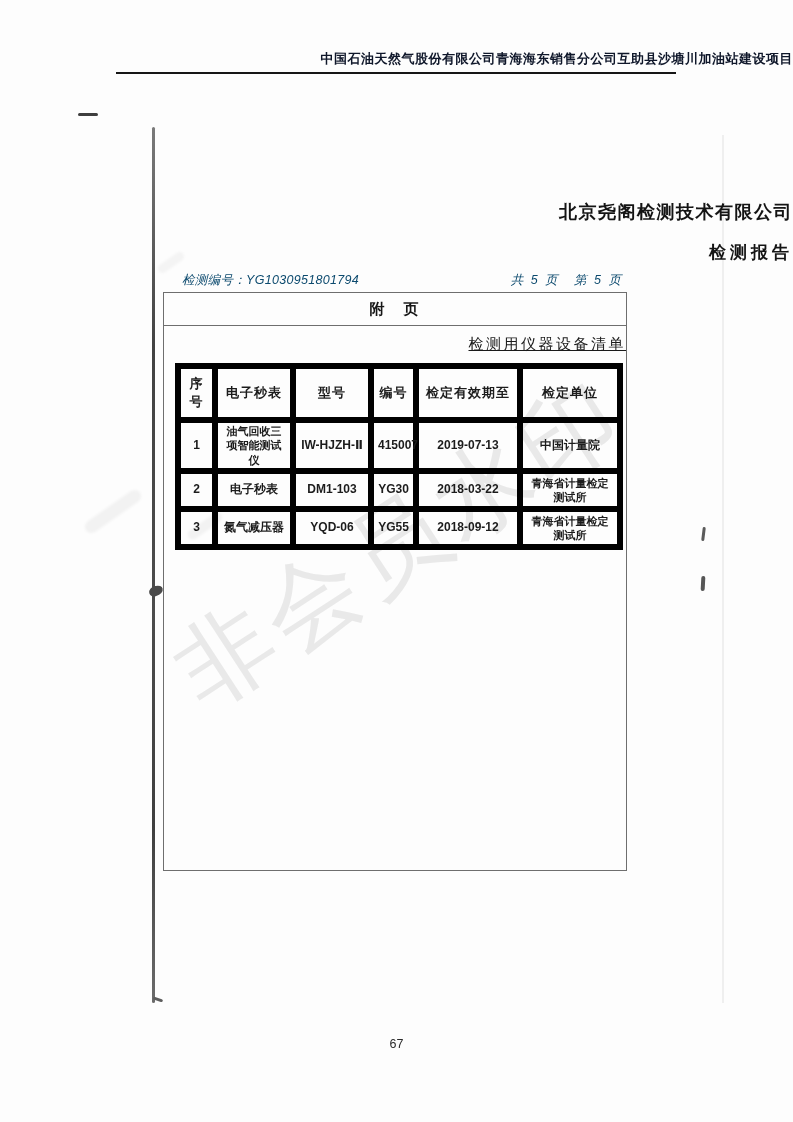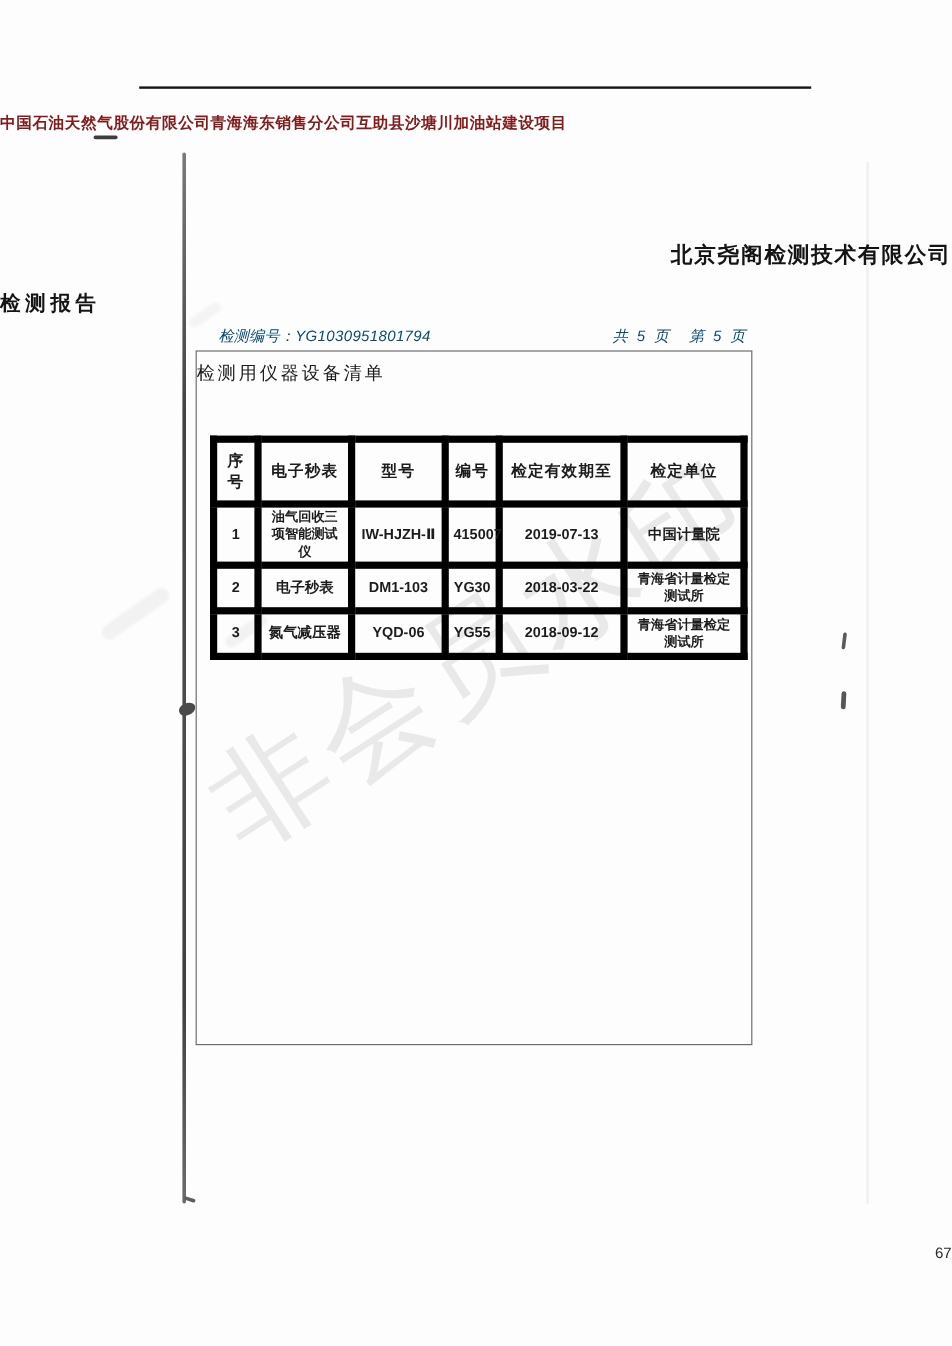--- a/index.html
+++ b/index.html
@@ -5,54 +5,54 @@
   html,body{margin:0;padding:0;}
   body{
     width:793px;height:1122px;position:relative;overflow:hidden;
     background:#fdfdfd;
     font-family:"Liberation Sans","DejaVu Sans",sans-serif;
     color:#1f1f1f;
   }
   .abs{position:absolute;}
   
   .project-header{
-    top:50px;left:0;width:100%;text-align:left;
-    font-size:13px;font-weight:700;letter-spacing:.5px;color:#7f1d1d;margin-top:44px;
+    top:50px;left:0;width:100%;text-align:right;
+    font-size:13px;font-weight:700;letter-spacing:.5px;color:#0f172a;
   }
   .header-rule{top:72px;left:116px;width:560px;height:2px;background:#161616;}
   
   .tl-mark{left:78px;top:113px;width:20px;height:3px;background:#3e3e3e;border-radius:2px;}
   .binding-line{
     left:152px;top:127px;width:3px;height:876px;border-radius:2px;
     background:linear-gradient(180deg,#7a7a7a,#424242 25%,#4c4c4c 55%,#3f3f3f 80%,#6b6b6b);
   }
   .binding-foot{left:153px;top:998px;width:10px;height:3px;background:#5d5d5d;border-radius:2px;transform:rotate(18deg);}
   .binding-knot{left:149px;top:586px;width:14px;height:10px;background:#4a4a4a;border-radius:55% 45% 60% 40%;transform:rotate(-14deg);}
   .right-faint-line{left:722px;top:135px;width:2px;height:868px;background:rgba(120,120,120,.10);}
   .right-mark-1{left:702px;top:527px;width:3px;height:14px;background:#5a5a5a;border-radius:2px;transform:rotate(7deg);}
   .right-mark-2{left:701px;top:576px;width:4px;height:15px;background:#565656;border-radius:2px;transform:rotate(3deg);}
   .smudge{background:rgba(0,0,0,.045);filter:blur(1px);border-radius:8px;}
   .smudge-1{left:80px;top:505px;width:66px;height:13px;transform:rotate(-35deg);}
   .smudge-2{left:185px;top:521px;width:40px;height:10px;transform:rotate(-35deg);}
   .smudge-3{left:156px;top:258px;width:30px;height:9px;transform:rotate(-35deg);background:rgba(0,0,0,.035);}
   
   .company-name{top:200px;left:0;width:100%;text-align:right;font-size:18px;font-weight:700;letter-spacing:1.5px;color:#141414;}
-  .report-title{top:241px;left:0;width:100%;text-align:left;font-size:17px;font-weight:700;letter-spacing:4px;color:#141414;}
+  .report-title{top:241px;left:0;width:100%;text-align:right;font-size:17px;font-weight:700;letter-spacing:4px;color:#141414;}
   
   .meta-row{top:272px;left:163px;width:463px;height:18px;font-size:12.5px;color:#0c4a6e;font-style:italic;}
   .report-no{position:absolute;left:19px;top:0;letter-spacing:.3px;}
   .pagination{position:absolute;right:3px;top:0;letter-spacing:2px;}
   
   .outer-box{left:163px;top:292px;width:462px;height:577px;border:1px solid #6e6e6e;}
   .appendix-header{
     height:32px;border-bottom:1px solid #6e6e6e;
     display:flex;align-items:center;justify-content:center;
     font-size:15px;font-weight:700;letter-spacing:2px;color:#161616;
   }
-  .table-title{margin-top:9px;text-align:left;font-size:15px;letter-spacing:2.5px;color:#1a1a1a;}
+  .table-title{margin-top:9px;text-align:right;font-size:15px;letter-spacing:2.5px;color:#1a1a1a;text-decoration:underline;}
   
   table.equip{
     position:absolute;left:11px;top:70px;width:442px;
     border-collapse:collapse;table-layout:fixed;
   }
   table.equip th,table.equip td{
     border:6px solid #000000;text-align:center;vertical-align:middle;
     padding:1px 4px;font-weight:700;color:#1c1c1c;
   }
   table.equip thead th{height:46px;font-size:13px;letter-spacing:1px;}
@@ -60,21 +60,21 @@
   table.equip tbody td.sm{font-size:11px;line-height:1.3;margin-left:28px;}
   
   .watermark{
     left:128px;top:480px;width:545px;height:130px;
     display:flex;align-items:center;justify-content:center;
     font-size:96px;letter-spacing:6px;white-space:nowrap;
     transform:rotate(-33deg);transform-origin:center;
     pointer-events:none;user-select:none;
   }
   
-  .page-number{top:1037px;left:0;width:100%;text-align:right;font-size:12.5px;color:#2a2a2a;}
+  .page-number{top:1037px;left:0;width:100%;text-align:center;font-size:12.5px;color:#2a2a2a;}
 </style>
 </head>
 <body>
 
 <div class="abs project-header">中国石油天然气股份有限公司青海海东销售分公司互助县沙塘川加油站建设项目</div>
 <div class="abs header-rule"></div>
 
 <div class="abs tl-mark"></div>
 <div class="abs binding-line"></div>
 <div class="abs binding-foot"></div>
@@ -90,20 +90,21 @@
 
 <div class="abs company-name">北京尧阁检测技术有限公司</div>
 <div class="abs report-title">检测报告</div>
 
 <div class="abs meta-row">
   <span class="report-no"><span>检测编号：</span><span>YG1030951801794</span></span>
   <span class="pagination">共 5 页　第 5 页</span>
 </div>
 
 <div class="abs outer-box">
+  <div class="appendix-header">附　页</div>
   <div class="table-title">检测用仪器设备清单</div>
 
   <table class="equip">
     <colgroup>
       <col style="width:37px">
         <col style="width:78px">
         <col style="width:78px">
       <col style="width:45px">
         <col style="width:104px">
         <col style="width:100px">

